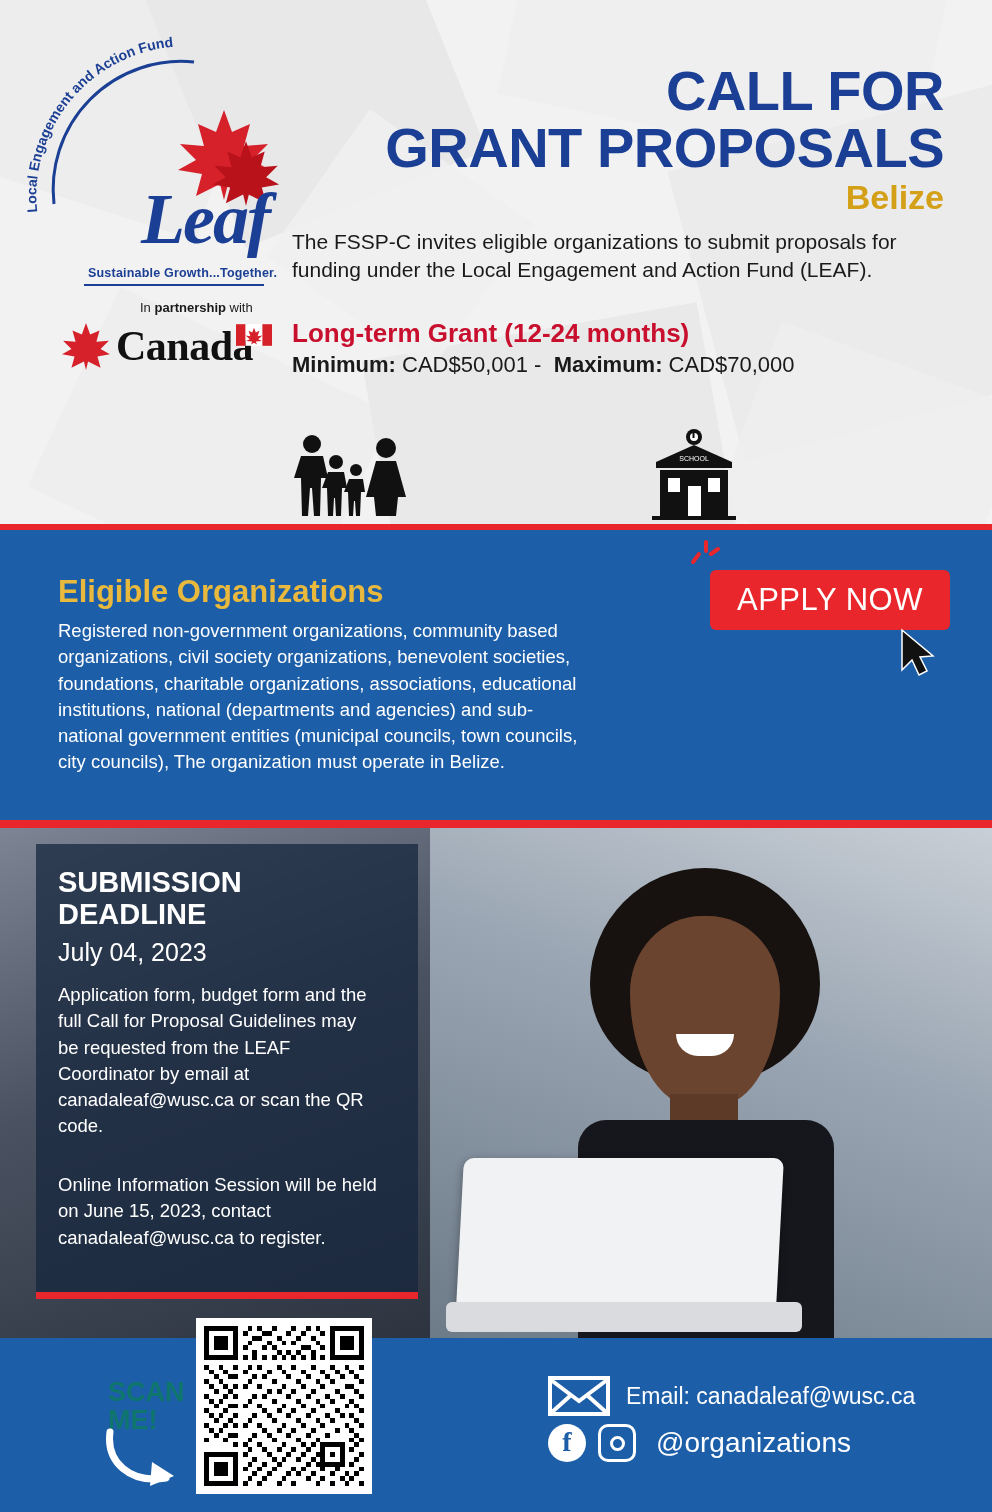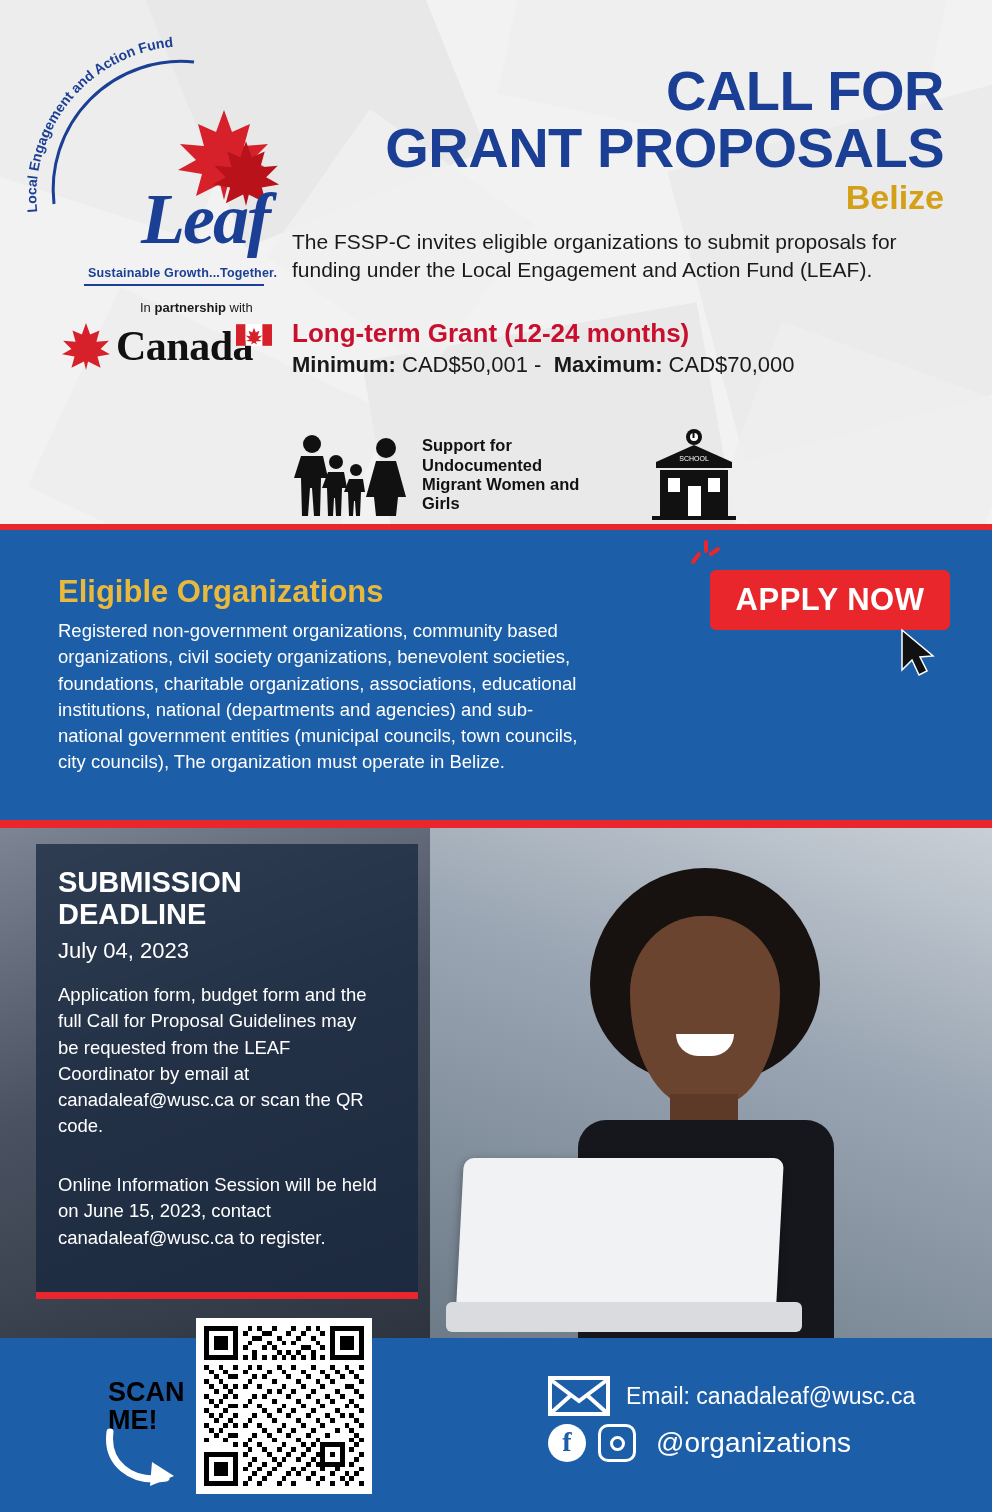--- a/index.html
+++ b/index.html
@@ -203,21 +203,21 @@
     position: absolute;
     left: 710px; top: 570px;
     width: 240px; height: 60px;
     background: #e8262b;
     border-radius: 6px;
     display: flex;
     align-items: center;
     justify-content: center;
     color: #ffffff;
     font-size: 31px;
-    font-weight: bold;
+    font-weight: normal;
     letter-spacing: .5px;
     cursor: pointer;
   }
   .click-spark {
     position: absolute;
     left: 690px; top: 540px;
     width: 30px; height: 26px;
   }
   .cursor-arrow {
     position: absolute;
@@ -310,21 +310,21 @@
     left: 58px; top: 866px;
     color: #ffffff;
     font-size: 29px;
     font-weight: bold;
     line-height: 1.12;
   }
   .deadline-date {
     position: absolute;
     left: 58px; top: 938px;
     color: #ffffff;
-    font-size: 22px;
+    font-size: 25px;
   }
   .deadline-body {
     position: absolute;
     left: 58px; top: 982px;
     width: 320px;
     color: #ffffff;
     font-size: 18.5px;
     line-height: 1.42;
   }
   .deadline-body2 {
@@ -339,21 +339,21 @@
   
   .footer {
     position: absolute;
     left: 0; top: 1338px;
     width: 992px; height: 174px;
     background: #1c5ea8;
   }
   .scan-me {
     position: absolute;
     left: 108px; top: 1378px;
-    color: #000000;
+    color: #0f766e;
     font-size: 27px;
     font-weight: bold;
     line-height: 1.04;
   }
   .scan-arrow {
     position: absolute;
     left: 104px; top: 1428px;
     width: 86px; height: 64px;
   }
   .qr {
@@ -472,21 +472,20 @@
 
       <circle cx="44" cy="30" r="7" fill="#111"></circle>
       <path d="M36 40 h16 l3 16 h-5 l-1 28 h-5 l-1-18 h-1 l-1 18 h-5 l-1-28 h-5 z" fill="#111"></path>
 
       <circle cx="64" cy="38" r="6" fill="#111"></circle>
       <path d="M57 47 h14 l2 13 h-4 l-1 24 h-4 l-1-15 h-1 l-1 15 h-4 l-1-24 h-4 z" fill="#111"></path>
 
       <circle cx="94" cy="16" r="10" fill="#111"></circle>
       <path d="M84 29 h20 l10 36 h-8 l-2 19 h-20 l-2-19 h-8 z" fill="#111"></path>
     </svg>
-    <div class="theme-text">Support for Undocumented Migrant Women and Girls</div>
   </div>
 
   <div class="theme theme-2">
     <svg width="84" height="92" viewBox="0 0 84 92">
       <circle cx="42" cy="9" r="8" fill="#111"></circle>
       <circle cx="42" cy="9" r="4" fill="#fff"></circle>
       <rect x="40.5" y="5" width="2" height="5" fill="#111"></rect>
       <path d="M4 34 L42 17 L80 34 v6 H4 z" fill="#111"></path>
       <rect x="26" y="24" width="32" height="12" fill="#111"></rect>
       <text x="42" y="33" font-size="7" fill="#fff" text-anchor="middle" font-family="Liberation Sans, sans-serif">SCHOOL</text>

